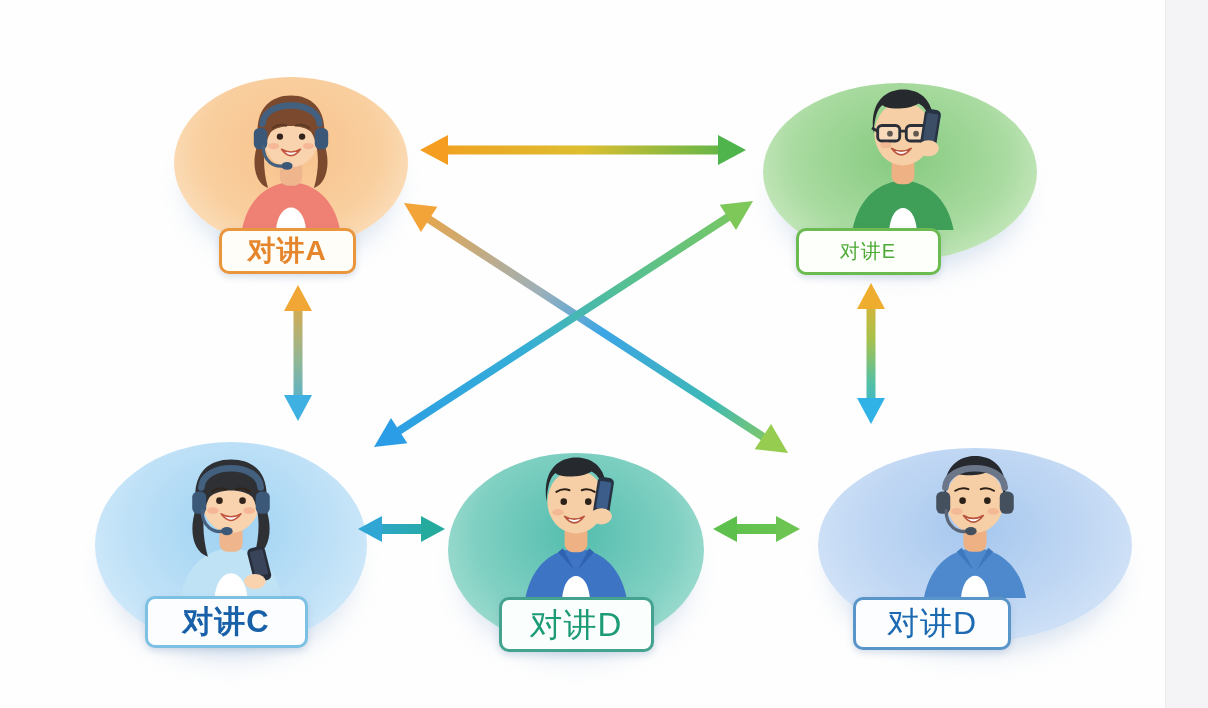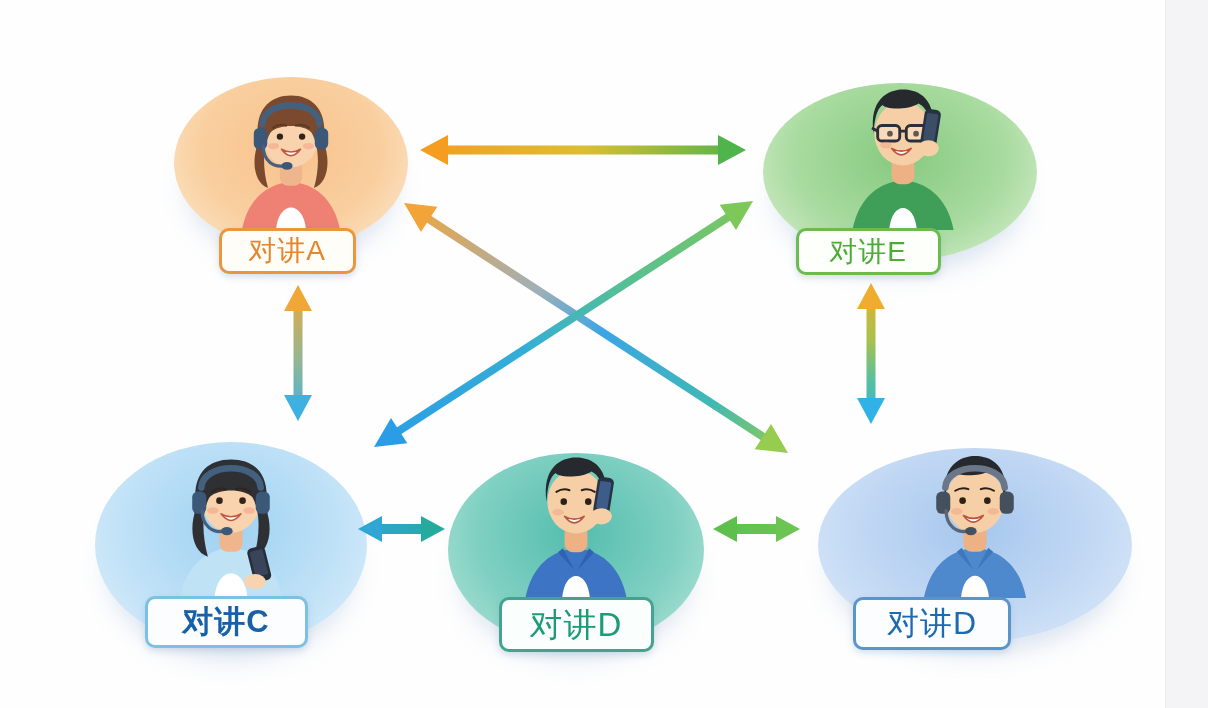--- a/index.html
+++ b/index.html
@@ -48,21 +48,21 @@
       <ellipse cx="142" cy="104" rx="7" ry="4" fill="#f3a184" opacity="0.55"></ellipse>
       <path d="M108,108 Q120,124 132,108 Q120,115 108,108 Z" fill="#ffffff" stroke="#c2573f" stroke-width="2" stroke-linejoin="round"></path>
       <g>
         <path d="M84,76 C86,45 154,45 156,76" stroke="#44607f" stroke-width="8" fill="none" stroke-linecap="round"></path>
         <rect x="73" y="81" width="17" height="27" rx="7" fill="#3b5878"></rect>
         <rect x="150" y="81" width="17" height="27" rx="7" fill="#3b5878"></rect>
         <path d="M85,104 C85,124 99,131 111,129" stroke="#45617f" stroke-width="4" fill="none" stroke-linecap="round"></path>
         <ellipse cx="115" cy="129" rx="7" ry="5" fill="#3b5878"></ellipse>
       </g>
     </svg>
-    <div class="label" style="left: 218.5px; top: 228px; width: 137px; height: 46px; line-height: 40px; font-size: 28px; border-color: rgb(233, 150, 61); color: rgb(229, 134, 45); background: rgb(255, 253, 247);">
+    <div class="label" style="left: 218.5px; top: 228px; width: 137px; height: 46px; line-height: 40px; font-size: 28px; border-color: rgb(233, 150, 61); color: rgb(229, 134, 45); background: rgb(255, 253, 247); font-weight: bold;">
       <span>对讲A</span>
     </div>
   </div>
 
   
   <div class="node">
     <div class="ellipse" style="left: 763px; top: 83px; width: 274px; height: 178px; background: radial-gradient(at 50% 42%, rgb(134, 202, 128) 0%, rgb(169, 219, 160) 55%, rgb(226, 242, 216) 100%);"></div>
     <svg class="person" viewBox="0 0 240 210" preserveAspectRatio="xMidYMax meet" style="left: 805px; top: 38px; width: 196px; height: 192px;">
       <path d="M58,210 C66,168 93,151 120,149 C147,151 174,168 182,210 Z" fill="#3f9e57"></path>
       <path d="M103,210 C106,174 134,174 137,210 Z" fill="#ffffff"></path>
@@ -79,21 +79,21 @@
       <ellipse cx="99" cy="106" rx="7" ry="4" fill="#f0a182" opacity="0.5"></ellipse>
       <path d="M106,110 Q118,126 130,110 Q118,117 106,110 Z" fill="#ffffff" stroke="#b9543d" stroke-width="2" stroke-linejoin="round"></path>
       <g>
         <g transform="rotate(9 152 90)">
           <rect x="143" y="62" width="20" height="46" rx="6" fill="#273243"></rect>
           <rect x="146" y="67" width="14" height="34" rx="2" fill="#3c4d66"></rect>
         </g>
         <ellipse cx="151" cy="110" rx="13" ry="10" fill="#f7cfa6"></ellipse>
       </g>
     </svg>
-    <div class="label" style="left: 795.5px; top: 228px; width: 145px; height: 47px; line-height: 41px; font-size: 28px; border-color: rgb(108, 187, 80); color: rgb(79, 171, 56); background: rgb(252, 255, 250);">
+    <div class="label" style="left: 795.5px; top: 228px; width: 145px; height: 47px; line-height: 41px; font-size: 20px; border-color: rgb(108, 187, 80); color: rgb(79, 171, 56); background: rgb(252, 255, 250);">
       <span>对讲E</span>
     </div>
   </div>
 
   
   <div class="node">
     <div class="ellipse" style="left: 95px; top: 442px; width: 272px; height: 206px; background: radial-gradient(at 50% 42%, rgb(158, 210, 242) 0%, rgb(191, 225, 247) 55%, rgb(224, 240, 251) 100%);"></div>
     <svg class="person" viewBox="0 0 240 210" preserveAspectRatio="xMidYMax meet" style="left: 132px; top: 424px; width: 198px; height: 174px;">
       <path d="M58,210 C66,168 93,151 120,149 C147,151 174,168 182,210 Z" fill="#bfe3f5"></path>
       <path d="M100,210 C103,170 137,170 140,210 Z" fill="#ffffff"></path>

